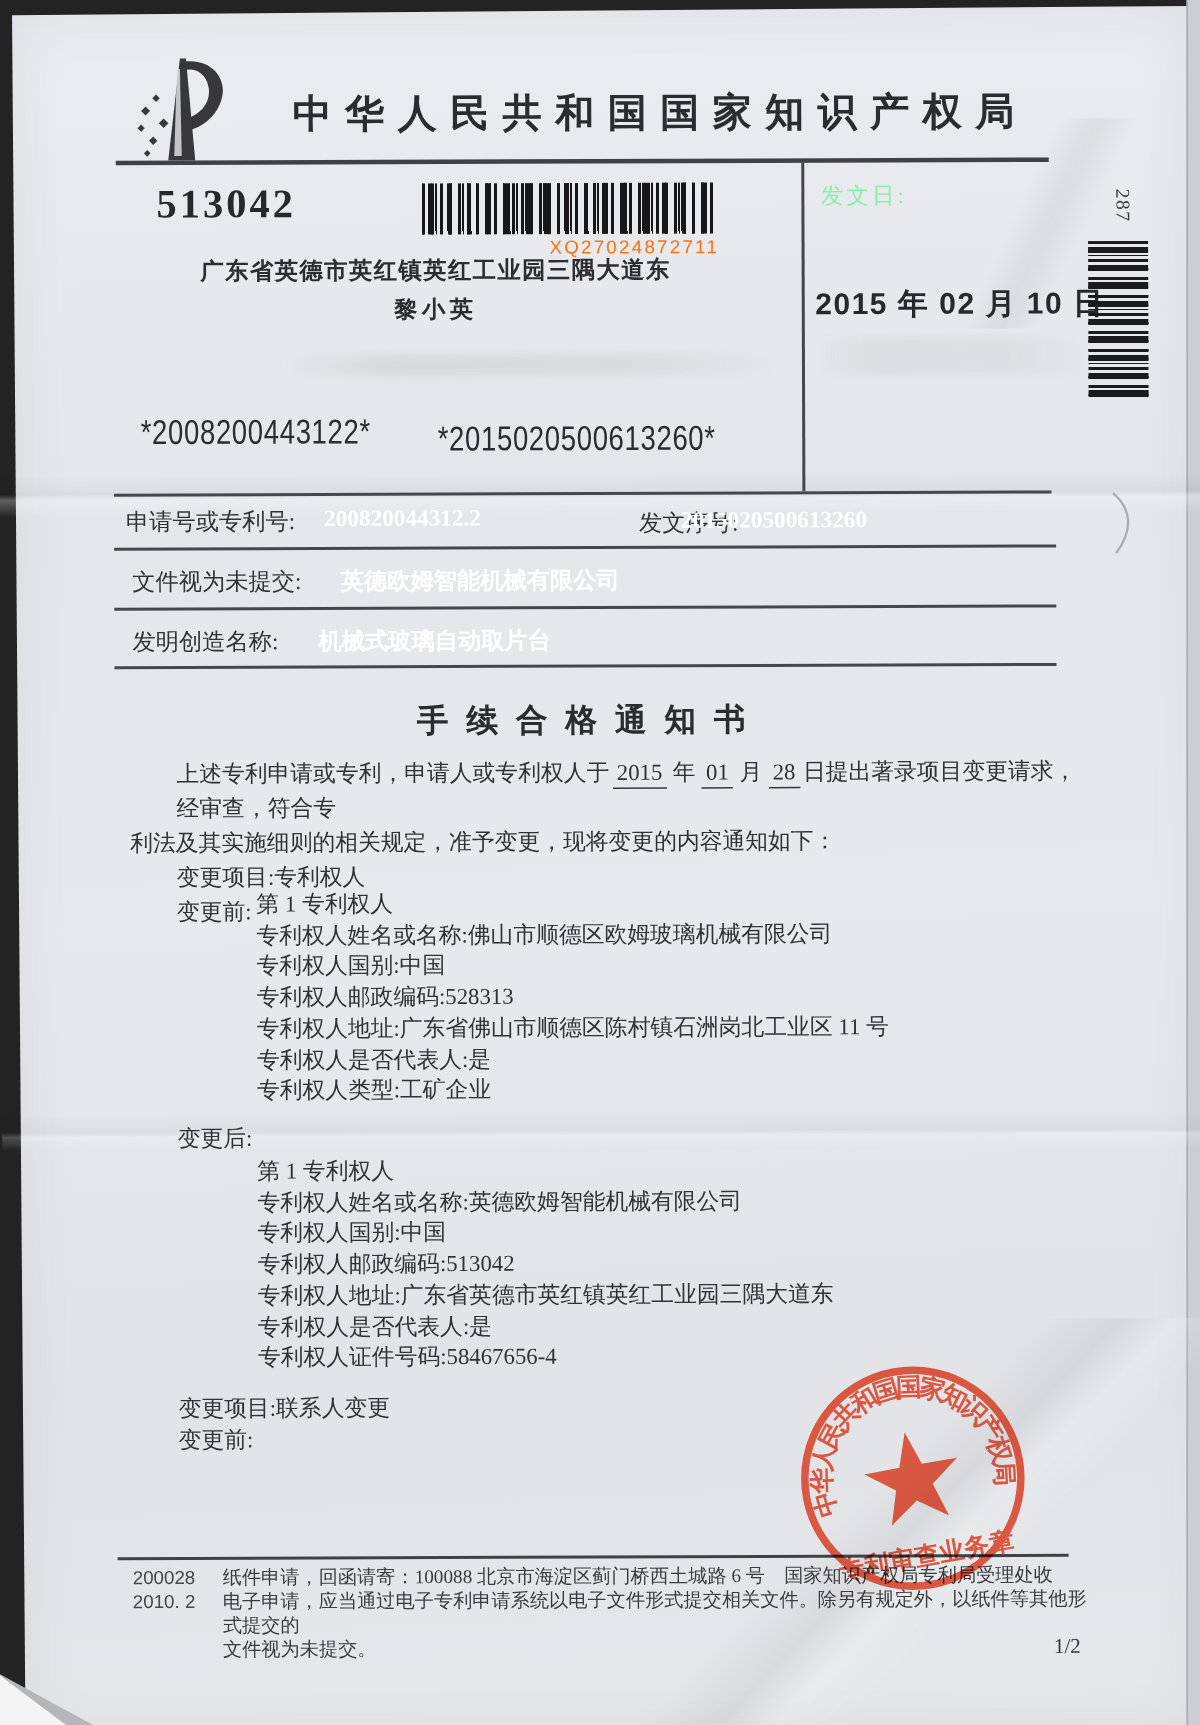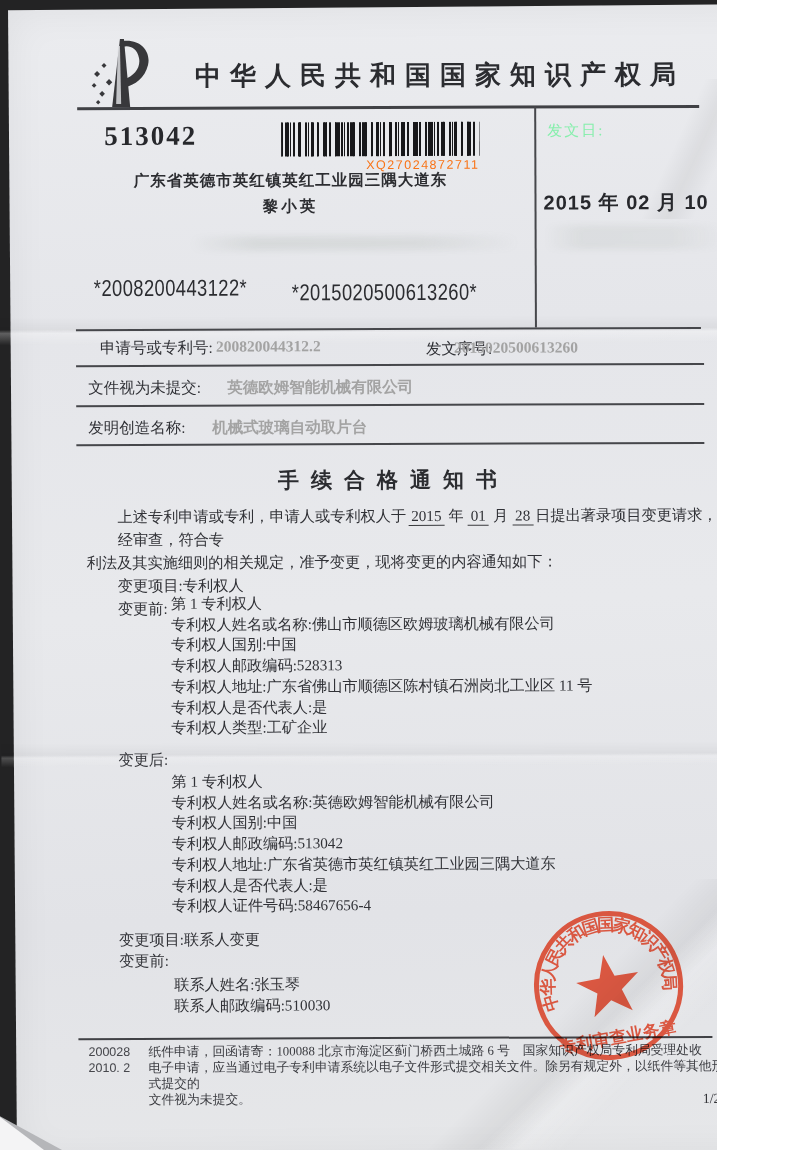--- a/index.html
+++ b/index.html
@@ -1,16 +1,16 @@
 <!DOCTYPE html>
 <html><head>
 <meta charset="utf-8">
 <style>
   html,body{margin:0;padding:0;}
-  .page{position:relative;width:717px;height:1150px;background:#232324;overflow:hidden;
+  .page{position:relative;width:800px;height:1150px;background:#232324;overflow:hidden;
         font-family:"Liberation Serif", serif;color:#2e2f34;}
   .paper{position:absolute;left:8px;top:4px;width:786px;height:1150px;
          background:linear-gradient(178deg,#ebecef 0%,#e5e6ea 28%,#e8e9ec 52%,#e2e3e7 78%,#e6e7e9 100%);
          transform:rotate(-0.45deg);transform-origin:100% 0;
          box-shadow:inset 0 0 40px rgba(0,0,0,0.06);}
   .right-strip{position:absolute;left:791px;top:0;width:9px;height:1150px;background:#cdced2;border-left:1px solid #a9aaaf;}
   .content{position:absolute;left:0;top:0;width:800px;height:1150px;transform:rotate(-0.2deg);transform-origin:50% 30%;}
 
   
   .crease{position:absolute;pointer-events:none;}
@@ -62,22 +62,22 @@
   
   .refcode{position:absolute;font-family:"Liberation Sans",sans-serif;font-size:23px;font-weight:500;
      color:#2b2c30;transform:scaleX(0.8);transform-origin:left center;letter-spacing:0.5px;}
   .refcode.left{left:94px;top:274px;}
   .refcode.right{left:292px;top:279px;}
 
   
   .rule{position:absolute;left:76px;width:628px;height:1.5px;background:#46474b;}
   .rB{top:364px;} .rC{top:404px;} .rD{top:443px;}
   .lbl{position:absolute;font-size:15.5px;color:#303136;white-space:nowrap;}
-  .val{position:absolute;font-size:15.5px;font-weight:700;color:#a3a3a3;white-space:nowrap;}
-  .app-lbl{left:100px;top:337px;text-align:center;} .app-val{left:216px;top:337px;}
+  .val{position:absolute;font-size:15.5px;font-weight:700;color:#ffffff;white-space:nowrap;}
+  .app-lbl{left:84px;top:337px;text-align:center;} .app-val{left:216px;top:337px;}
   .ser-lbl{left:414px;top:339px;margin-left:12px;} .ser-val{left:454px;top:339px;}
   .pat-lbl{left:88px;top:377px;} .pat-val{left:227px;top:377px;}
   .inv-lbl{left:88px;top:417px;} .inv-val{left:212px;top:417px;}
 
   
   .notice-title{position:absolute;left:0;top:466px;width:786px;text-align:center;
      font-size:21px;font-weight:700;letter-spacing:12px;color:#2b2c30;}
   .body-para{position:absolute;left:86px;top:504px;width:644px;font-size:15.2px;line-height:23px;color:#303136;}
   .indent{padding-left:31px;}
   .u{border-bottom:1.4px solid #38393d;padding:0 3px 1px 3px;}
@@ -196,24 +196,20 @@
       <div>专利权人姓名或名称:英德欧姆智能机械有限公司</div>
       <div>专利权人国别:中国</div>
       <div>专利权人邮政编码:513042</div>
       <div>专利权人地址:广东省英德市英红镇英红工业园三隅大道东</div>
       <div>专利权人是否代表人:是</div>
       <div>专利权人证件号码:58467656-4</div>
     </div>
 
     <div class="detail c2-item">变更项目:联系人变更</div>
     <div class="detail c2-before">变更前:</div>
-    <div class="detail c2-block">
-      <div>联系人姓名:张玉琴</div>
-      <div>联系人邮政编码:510030</div>
-    </div>
 
     <svg class="stray" viewBox="0 0 24 44">
       <path d="M 6 2 C 18 12 20 26 8 42" stroke="#8a8a8e" stroke-width="1.5" fill="none"></path>
     </svg>
 
     <div class="footer-rule"></div>
     <div class="form-no">
       <div>200028</div>
       <div>2010. 2</div>
     </div>

